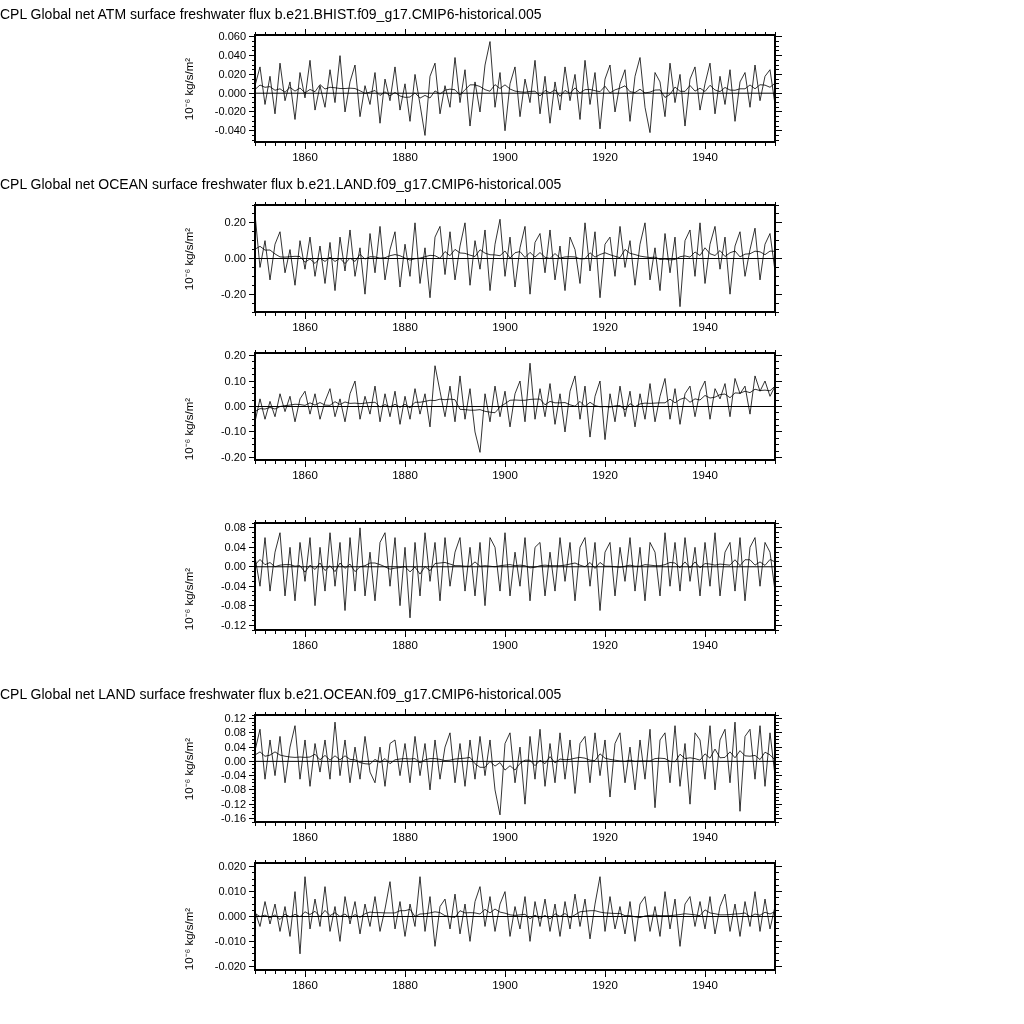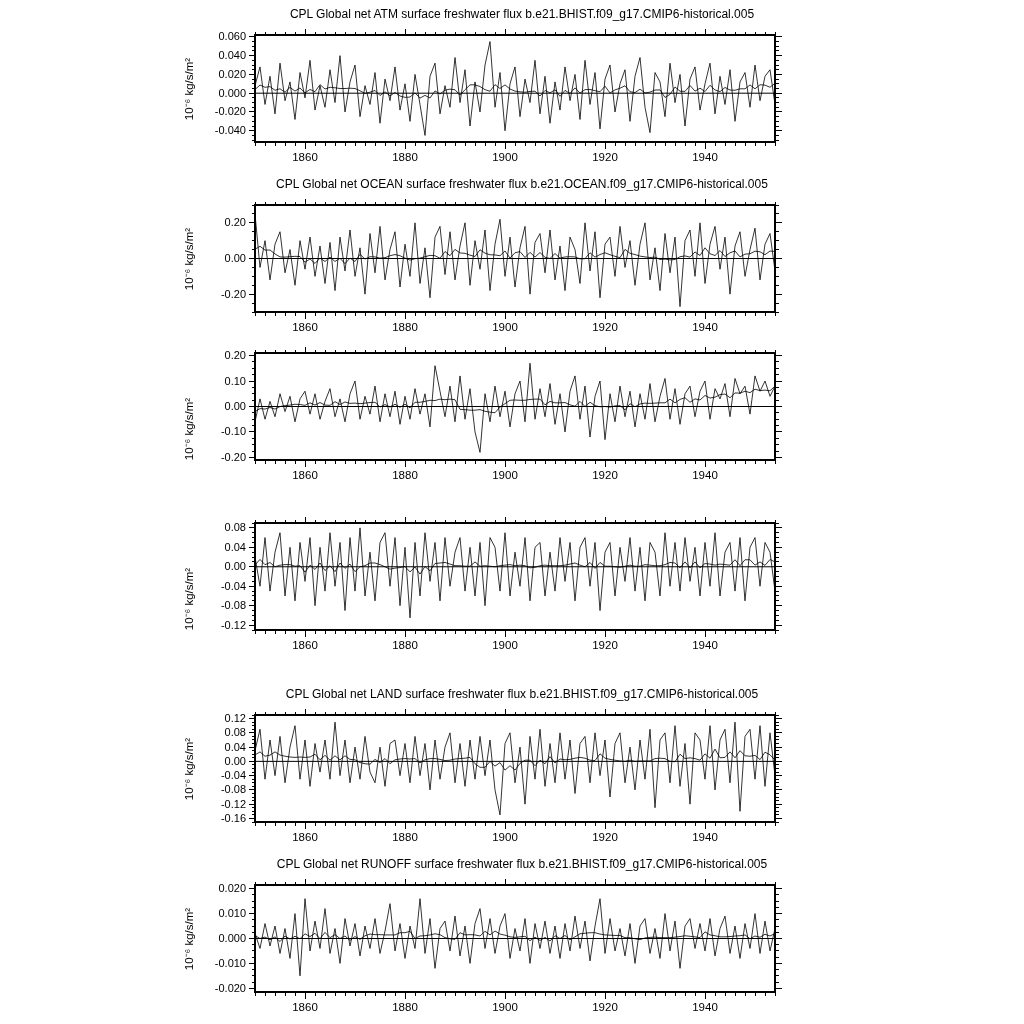--- a/index.html
+++ b/index.html
@@ -1,18 +1,18 @@
 <!DOCTYPE html>
 <html><head>
 <meta charset="utf-8">
 <style>
   html,body{margin:0;padding:0;background:#ffffff;}
   body{width:1024px;height:1024px;font-family:"Liberation Sans",sans-serif;color:#000;padding-top:2px;box-sizing:border-box;}
   .panel{position:relative;width:1024px;height:170px;}
-  .title{height:22px;line-height:24px;text-align:center;font-size:12px;white-space:nowrap;margin-left:20px;}
+  .title{height:22px;line-height:24px;font-size:14px;white-space:nowrap;}
   .ylab{position:absolute;left:118px;top:80px;width:140px;height:14px;text-align:center;font-size:11.5px;transform:rotate(-90deg);}
   svg.plot{display:block;width:1024px;height:148px;}
   text{font-family:"Liberation Sans",sans-serif;fill:#000;}
 </style>
 </head>
 <body>
 
 <div>
   <div class="panel">
     <div class="title">CPL Global net ATM surface freshwater flux b.e21.BHIST.f09_g17.CMIP6-historical.005</div>
@@ -186,21 +186,21 @@
         <clipPath id="cp0">
           <rect x="255" y="11" width="520" height="107"></rect>
         </clipPath>
         <g clip-path="url(#cp0)">
           <polyline points="255.0,61.68 260.0,42.91 265.0,80.46 270.0,52.30 275.0,89.84 280.0,39.16 285.0,76.70 290.0,57.93 295.0,95.47 300.0,48.54 305.0,73.89 310.0,36.34 315.0,86.09 320.0,61.68 325.0,83.27 330.0,45.73 335.0,78.58 340.0,31.65 345.0,87.96 350.0,57.93 355.0,41.04 360.0,92.66 365.0,61.68 370.0,80.46 375.0,48.54 380.0,99.23 385.0,55.11 390.0,76.70 395.0,42.91 400.0,86.09 405.0,59.81 410.0,97.35 415.0,50.42 420.0,80.46 425.0,111.43 430.0,52.30 435.0,39.16 440.0,89.84 445.0,61.68 450.0,83.27 455.0,33.53 460.0,78.58 465.0,45.73 470.0,102.04 475.0,57.93 480.0,87.96 485.0,41.04 490.0,17.57 495.0,83.27 500.0,48.54 505.0,106.74 510.0,59.81 515.0,42.91 520.0,92.66 525.0,55.11 530.0,78.58 535.0,36.34 540.0,89.84 545.0,52.30 550.0,99.23 555.0,57.93 560.0,86.09 565.0,42.91 570.0,76.70 575.0,50.42 580.0,95.47 585.0,36.34 590.0,80.46 595.0,48.54 600.0,104.86 605.0,55.11 610.0,41.04 615.0,87.96 620.0,59.81 625.0,45.73 630.0,97.35 635.0,52.30 640.0,33.53 645.0,83.27 650.0,108.61 655.0,48.54 660.0,57.93 665.0,92.66 670.0,39.16 675.0,78.58 680.0,50.42 685.0,102.04 690.0,55.11 695.0,42.91 700.0,86.09 705.0,59.81 710.0,39.16 715.0,89.84 720.0,52.30 725.0,80.46 730.0,45.73 735.0,97.35 740.0,57.93 745.0,48.54 750.0,83.27 755.0,41.04 760.0,76.70 765.0,52.30 770.0,45.73 775.0,80.46" fill="none" stroke="#000000" stroke-width="0.8"></polyline>
           <polyline points="255.0,65.44 260.0,61.06 265.0,63.29 270.0,62.62 275.0,66.27 280.0,64.81 285.0,68.25 290.0,63.35 295.0,67.11 300.0,63.98 305.0,68.88 310.0,65.44 315.0,67.73 320.0,60.64 325.0,65.02 330.0,63.25 335.0,63.77 340.0,64.50 345.0,64.50 350.0,64.19 355.0,64.50 360.0,66.79 365.0,69.40 370.0,68.15 375.0,66.48 380.0,71.49 385.0,67.84 390.0,71.80 395.0,68.46 400.0,72.01 405.0,73.36 410.0,73.05 415.0,68.88 420.0,74.09 425.0,71.38 430.0,73.99 435.0,66.90 440.0,70.03 445.0,66.17 450.0,65.13 455.0,65.75 460.0,71.17 465.0,65.75 470.0,60.85 475.0,60.85 480.0,62.52 485.0,65.65 490.0,67.21 495.0,60.64 500.0,64.50 505.0,60.85 510.0,65.02 515.0,67.11 520.0,67.84 525.0,68.25 530.0,67.42 535.0,67.21 540.0,72.01 545.0,66.48 550.0,68.88 555.0,65.75 560.0,72.32 565.0,66.38 570.0,69.51 575.0,63.87 580.0,69.09 585.0,65.65 590.0,65.44 595.0,66.69 600.0,67.73 605.0,62.21 610.0,68.98 615.0,65.86 620.0,64.19 625.0,61.79 630.0,67.73 635.0,68.57 640.0,65.23 645.0,68.88 650.0,68.15 655.0,66.06 660.0,65.86 665.0,73.47 670.0,70.34 675.0,63.04 680.0,67.21 685.0,67.42 690.0,61.48 695.0,67.11 700.0,64.19 705.0,67.52 710.0,61.27 715.0,65.96 720.0,67.63 725.0,63.46 730.0,66.06 735.0,66.27 740.0,64.81 745.0,64.81 750.0,60.95 755.0,64.81 760.0,60.75 765.0,61.15 770.0,63.25 775.0,59.24" fill="none" stroke="#000000" stroke-width="0.8"></polyline>
         </g>
       </svg>
   </div>
   <div class="panel">
-    <div class="title">CPL Global net OCEAN surface freshwater flux b.e21.OCEAN.f09_g17.CMIP6-historical.005</div>
+    <div class="title">CPL Global net OCEAN surface freshwater flux b.e21.LAND.f09_g17.CMIP6-historical.005</div>
     <div class="ylab">10⁻⁶ kg/s/m²</div>
     <svg class="plot" width="1024" height="148" viewBox="0 0 1024 148">
         <line x1="255" y1="118" x2="255" y2="121.5" stroke="#000" stroke-width="1" shape-rendering="crispEdges"></line>
         <line x1="255" y1="11" x2="255" y2="7.5" stroke="#000" stroke-width="1" shape-rendering="crispEdges"></line>
         <line x1="265" y1="118" x2="265" y2="121.5" stroke="#000" stroke-width="1" shape-rendering="crispEdges"></line>
         <line x1="265" y1="11" x2="265" y2="7.5" stroke="#000" stroke-width="1" shape-rendering="crispEdges"></line>
         <line x1="275" y1="118" x2="275" y2="121.5" stroke="#000" stroke-width="1" shape-rendering="crispEdges"></line>
         <line x1="275" y1="11" x2="275" y2="7.5" stroke="#000" stroke-width="1" shape-rendering="crispEdges"></line>
         <line x1="285" y1="118" x2="285" y2="121.5" stroke="#000" stroke-width="1" shape-rendering="crispEdges"></line>
         <line x1="285" y1="11" x2="285" y2="7.5" stroke="#000" stroke-width="1" shape-rendering="crispEdges"></line>
@@ -682,21 +682,21 @@
         <clipPath id="cp3">
           <rect x="255" y="11" width="520" height="107"></rect>
         </clipPath>
         <g clip-path="url(#cp3)">
           <polyline points="255.0,45.05 260.0,74.23 265.0,25.59 270.0,79.09 275.0,40.18 280.0,20.73 285.0,83.95 290.0,35.32 295.0,88.82 300.0,30.45 305.0,69.36 310.0,25.59 315.0,93.68 320.0,35.32 325.0,79.09 330.0,20.73 335.0,74.23 340.0,30.45 345.0,98.55 350.0,25.59 355.0,79.09 360.0,15.86 365.0,83.95 370.0,40.18 375.0,88.82 380.0,30.45 385.0,20.73 390.0,74.23 395.0,25.59 400.0,93.68 405.0,35.32 410.0,105.84 415.0,30.45 420.0,83.95 425.0,20.73 430.0,69.36 435.0,30.45 440.0,88.82 445.0,25.59 450.0,74.23 455.0,40.18 460.0,25.59 465.0,79.09 470.0,35.32 475.0,83.95 480.0,30.45 485.0,93.68 490.0,25.59 495.0,35.32 500.0,79.09 505.0,20.73 510.0,83.95 515.0,40.18 520.0,74.23 525.0,25.59 530.0,88.82 535.0,35.32 540.0,30.45 545.0,83.95 550.0,40.18 555.0,79.09 560.0,25.59 565.0,69.36 570.0,30.45 575.0,88.82 580.0,35.32 585.0,25.59 590.0,74.23 595.0,30.45 600.0,98.55 605.0,40.18 610.0,30.45 615.0,83.95 620.0,35.32 625.0,69.36 630.0,25.59 635.0,79.09 640.0,35.32 645.0,88.82 650.0,30.45 655.0,40.18 660.0,83.95 665.0,20.73 670.0,74.23 675.0,30.45 680.0,79.09 685.0,25.59 690.0,69.36 695.0,35.32 700.0,83.95 705.0,30.45 710.0,74.23 715.0,20.73 720.0,83.95 725.0,40.18 730.0,30.45 735.0,79.09 740.0,25.59 745.0,88.82 750.0,35.32 755.0,25.59 760.0,74.23 765.0,30.45 770.0,40.18 775.0,79.09" fill="none" stroke="#000000" stroke-width="0.8"></polyline>
           <polyline points="255.0,52.83 260.0,47.48 265.0,52.69 270.0,50.52 275.0,54.77 280.0,53.15 285.0,52.61 290.0,52.61 295.0,54.23 300.0,53.69 305.0,60.18 310.0,53.15 315.0,57.47 320.0,50.99 325.0,58.56 330.0,53.69 335.0,59.64 340.0,50.99 345.0,56.39 350.0,52.07 355.0,59.64 360.0,54.77 365.0,53.69 370.0,50.99 375.0,50.99 380.0,52.61 385.0,54.77 390.0,57.20 395.0,56.12 400.0,55.58 405.0,54.50 410.0,59.91 415.0,55.04 420.0,62.07 425.0,54.50 430.0,58.83 435.0,51.53 440.0,50.99 445.0,50.45 450.0,52.07 455.0,53.69 460.0,53.69 465.0,54.23 470.0,54.23 475.0,49.91 480.0,54.23 485.0,53.69 490.0,54.23 495.0,54.77 500.0,53.69 505.0,53.15 510.0,52.61 515.0,53.69 520.0,53.15 525.0,53.69 530.0,55.85 535.0,55.31 540.0,53.69 545.0,53.15 550.0,53.69 555.0,53.69 560.0,53.69 565.0,53.15 570.0,52.07 575.0,50.99 580.0,53.15 585.0,54.77 590.0,50.45 595.0,56.39 600.0,50.45 605.0,54.23 610.0,54.23 615.0,54.77 620.0,55.31 625.0,54.23 630.0,53.15 635.0,54.23 640.0,54.23 645.0,52.61 650.0,53.15 655.0,53.69 660.0,53.69 665.0,52.61 670.0,50.45 675.0,50.99 680.0,55.85 685.0,49.91 690.0,55.85 695.0,49.91 700.0,55.85 705.0,51.53 710.0,52.07 715.0,53.15 720.0,52.07 725.0,52.61 730.0,53.15 735.0,47.75 740.0,53.69 745.0,47.75 750.0,47.75 755.0,53.15 760.0,49.91 765.0,53.38 770.0,47.48 775.0,49.91" fill="none" stroke="#000000" stroke-width="0.8"></polyline>
         </g>
       </svg>
   </div>
   <div class="panel">
-    <div class="title">CPL Global net LAND surface freshwater flux b.e21.BHIST.f09_g17.CMIP6-historical.005</div>
+    <div class="title">CPL Global net LAND surface freshwater flux b.e21.OCEAN.f09_g17.CMIP6-historical.005</div>
     <div class="ylab">10⁻⁶ kg/s/m²</div>
     <svg class="plot" width="1024" height="148" viewBox="0 0 1024 148">
         <line x1="255" y1="118" x2="255" y2="121.5" stroke="#000" stroke-width="1" shape-rendering="crispEdges"></line>
         <line x1="255" y1="11" x2="255" y2="7.5" stroke="#000" stroke-width="1" shape-rendering="crispEdges"></line>
         <line x1="265" y1="118" x2="265" y2="121.5" stroke="#000" stroke-width="1" shape-rendering="crispEdges"></line>
         <line x1="265" y1="11" x2="265" y2="7.5" stroke="#000" stroke-width="1" shape-rendering="crispEdges"></line>
         <line x1="275" y1="118" x2="275" y2="121.5" stroke="#000" stroke-width="1" shape-rendering="crispEdges"></line>
         <line x1="275" y1="11" x2="275" y2="7.5" stroke="#000" stroke-width="1" shape-rendering="crispEdges"></line>
         <line x1="285" y1="118" x2="285" y2="121.5" stroke="#000" stroke-width="1" shape-rendering="crispEdges"></line>
         <line x1="285" y1="11" x2="285" y2="7.5" stroke="#000" stroke-width="1" shape-rendering="crispEdges"></line>
@@ -878,21 +878,20 @@
         <clipPath id="cp4">
           <rect x="255" y="11" width="520" height="107"></rect>
         </clipPath>
         <g clip-path="url(#cp4)">
           <polyline points="255.0,46.67 260.0,25.27 265.0,75.20 270.0,35.97 275.0,71.63 280.0,32.40 285.0,78.77 290.0,43.10 295.0,21.70 300.0,75.20 305.0,35.97 310.0,82.33 315.0,39.53 320.0,68.07 325.0,35.97 330.0,75.20 335.0,18.13 340.0,71.63 345.0,35.97 350.0,78.77 355.0,43.10 360.0,75.20 365.0,32.40 370.0,68.07 375.0,78.77 380.0,43.10 385.0,82.33 390.0,39.53 395.0,35.97 400.0,71.63 405.0,39.53 410.0,78.77 415.0,32.40 420.0,71.63 425.0,39.53 430.0,85.90 435.0,35.97 440.0,75.20 445.0,43.10 450.0,28.83 455.0,78.77 460.0,39.53 465.0,82.33 470.0,35.97 475.0,75.20 480.0,32.40 485.0,71.63 490.0,35.97 495.0,85.90 500.0,110.87 505.0,39.53 510.0,28.83 515.0,78.77 520.0,43.10 525.0,100.17 530.0,32.40 535.0,75.20 540.0,25.27 545.0,82.33 550.0,39.53 555.0,78.77 560.0,28.83 565.0,75.20 570.0,35.97 575.0,89.47 580.0,39.53 585.0,32.40 590.0,78.77 595.0,28.83 600.0,71.63 605.0,35.97 610.0,93.03 615.0,39.53 620.0,28.83 625.0,78.77 630.0,43.10 635.0,85.90 640.0,35.97 645.0,75.20 650.0,25.27 655.0,103.73 660.0,35.97 665.0,28.83 670.0,78.77 675.0,21.70 680.0,82.33 685.0,39.53 690.0,100.17 695.0,28.83 700.0,35.97 705.0,75.20 710.0,21.70 715.0,85.90 720.0,35.97 725.0,25.27 730.0,78.77 735.0,18.13 740.0,107.30 745.0,32.40 750.0,25.27 755.0,75.20 760.0,21.70 765.0,82.33 770.0,28.83 775.0,71.63" fill="none" stroke="#000000" stroke-width="0.8"></polyline>
           <polyline points="255.0,50.95 260.0,47.86 265.0,52.27 270.0,51.13 275.0,47.86 280.0,51.03 285.0,52.21 290.0,53.01 295.0,53.40 300.0,53.01 305.0,53.40 310.0,53.01 315.0,50.23 320.0,55.78 325.0,51.42 330.0,56.18 335.0,51.82 340.0,55.78 345.0,51.82 350.0,55.39 355.0,55.78 360.0,58.56 365.0,59.74 370.0,60.14 375.0,55.39 380.0,58.56 385.0,54.59 390.0,59.74 395.0,55.78 400.0,54.99 405.0,54.59 410.0,54.99 415.0,54.59 420.0,58.95 425.0,55.78 430.0,54.59 435.0,54.59 440.0,55.39 445.0,56.57 450.0,56.18 455.0,54.99 460.0,54.59 465.0,54.20 470.0,53.40 475.0,59.74 480.0,63.31 485.0,63.31 490.0,57.37 495.0,62.12 500.0,58.56 505.0,66.09 510.0,61.73 515.0,66.09 520.0,59.35 525.0,56.18 530.0,56.18 535.0,61.73 540.0,56.18 545.0,59.74 550.0,52.61 555.0,58.95 560.0,54.99 565.0,55.78 570.0,55.39 575.0,54.20 580.0,53.40 585.0,54.20 590.0,56.18 595.0,56.57 600.0,49.84 605.0,54.20 610.0,55.39 615.0,56.18 620.0,56.97 625.0,57.37 630.0,56.18 635.0,57.37 640.0,56.97 645.0,56.97 650.0,56.97 655.0,54.59 660.0,54.20 665.0,54.59 670.0,57.37 675.0,57.76 680.0,50.23 685.0,54.59 690.0,53.80 695.0,54.59 700.0,56.18 705.0,49.84 710.0,54.20 715.0,45.08 720.0,53.80 725.0,53.40 730.0,47.86 735.0,53.80 740.0,46.67 745.0,51.82 750.0,52.21 755.0,51.42 760.0,55.58 765.0,48.20 770.0,50.83 775.0,55.94" fill="none" stroke="#000000" stroke-width="0.8"></polyline>
         </g>
       </svg>
   </div>
   <div class="panel">
-    <div class="title">CPL Global net RUNOFF surface freshwater flux b.e21.BHIST.f09_g17.CMIP6-historical.005</div>
     <div class="ylab">10⁻⁶ kg/s/m²</div>
     <svg class="plot" width="1024" height="148" viewBox="0 0 1024 148">
         <line x1="255" y1="118" x2="255" y2="121.5" stroke="#000" stroke-width="1" shape-rendering="crispEdges"></line>
         <line x1="255" y1="11" x2="255" y2="7.5" stroke="#000" stroke-width="1" shape-rendering="crispEdges"></line>
         <line x1="265" y1="118" x2="265" y2="121.5" stroke="#000" stroke-width="1" shape-rendering="crispEdges"></line>
         <line x1="265" y1="11" x2="265" y2="7.5" stroke="#000" stroke-width="1" shape-rendering="crispEdges"></line>
         <line x1="275" y1="118" x2="275" y2="121.5" stroke="#000" stroke-width="1" shape-rendering="crispEdges"></line>
         <line x1="275" y1="11" x2="275" y2="7.5" stroke="#000" stroke-width="1" shape-rendering="crispEdges"></line>
         <line x1="285" y1="118" x2="285" y2="121.5" stroke="#000" stroke-width="1" shape-rendering="crispEdges"></line>
         <line x1="285" y1="11" x2="285" y2="7.5" stroke="#000" stroke-width="1" shape-rendering="crispEdges"></line>

